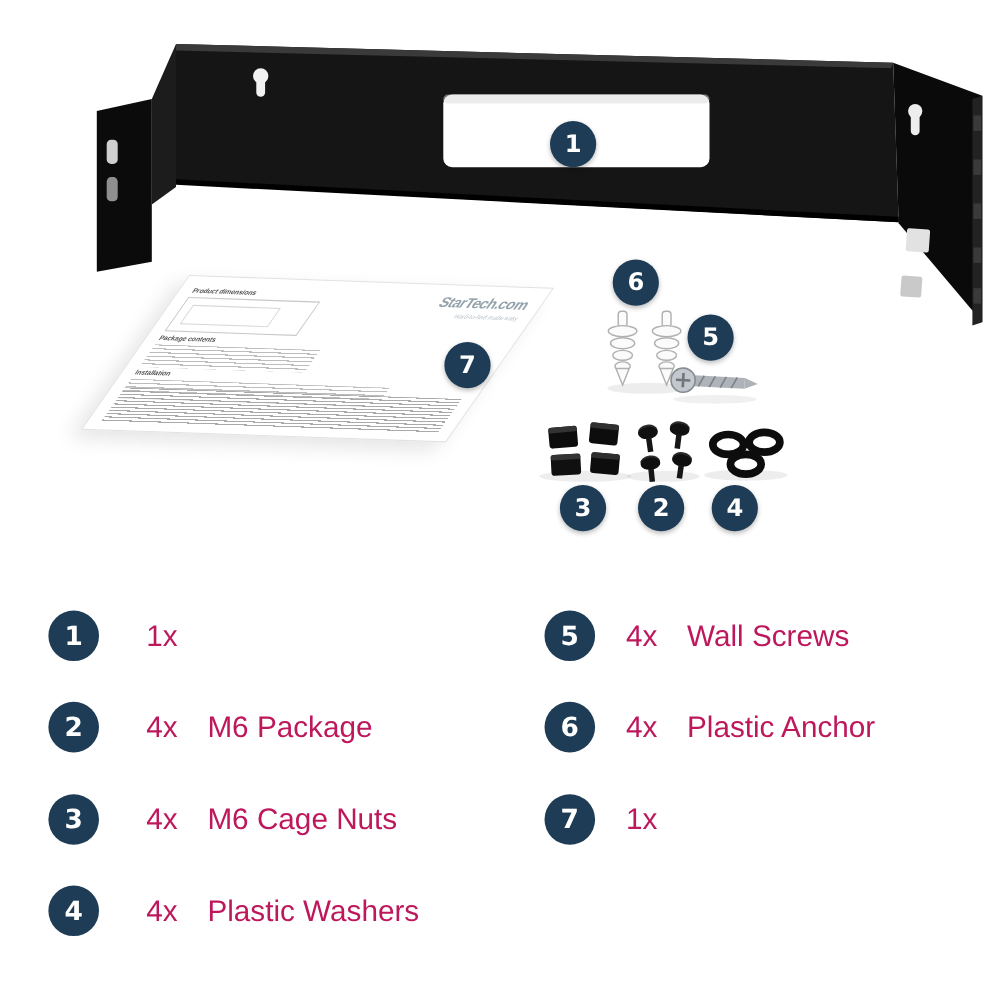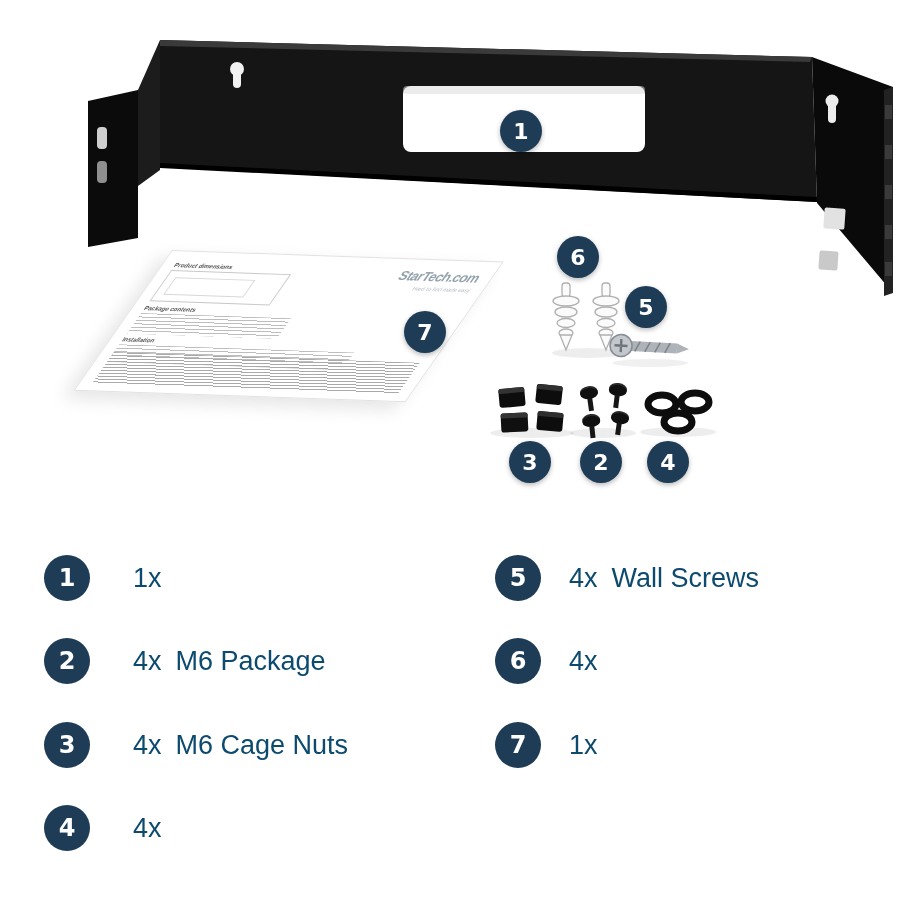--- a/index.html
+++ b/index.html
@@ -31,21 +31,21 @@
   .p-brand{position:absolute;top:7px;right:12px;text-align:right;}
   .brand-main{font-size:13px;font-weight:bold;color:#93a2ab;letter-spacing:-0.5px;}
   .brand-tag{font-size:5.5px;color:#b4bdc3;margin-top:1px;}
   .flines{background:repeating-linear-gradient(to bottom,#bdbdbd 0 1px,transparent 1px 3.5px);}
   .f1{width:150px;height:21px;}
   .f2{width:235px;height:18px;}
   .dense{position:absolute;left:12px;right:12px;bottom:7px;height:32px;
     background:repeating-linear-gradient(to bottom,#a9a9a9 0 1px,transparent 1px 3px);}
   
   .lrow{position:absolute;display:flex;align-items:center;}
-  .lrow .ltext{font-size:27px;color:#0c4a6e;display:flex;align-items:baseline;}
+  .lrow .ltext{font-size:27px;color:#be185d;display:flex;align-items:baseline;gap:13px;}
   .lrow .qty{margin-right:14px;}
   .gap-left{gap:43px;}
   .gap-right{gap:28px;}
 </style>
 </head>
 <body>
 
 <div class="canvas">
 
   <svg width="900" height="520" viewBox="0 0 900 520">
@@ -215,34 +215,36 @@
     <div class="badge badge-l" style="position: static; background: rgb(30, 60, 85);">3</div>
     <div class="ltext">
         <span class="qty">4x</span>
         <span>M6 Cage Nuts</span>
       </div>
   </div>
   <div class="lrow gap-left" style="left:44px;top:805px">
     <div class="badge badge-l" style="position: static; background: rgb(30, 60, 85);">4</div>
     <div class="ltext">
         <span class="qty">4x</span>
+        <span>Plastic Washers</span>
       </div>
   </div>
 
   <div class="lrow gap-right" style="left:495px;top:555px">
     <div class="badge badge-l" style="position: static; background: rgb(30, 60, 85);">5</div>
     <div class="ltext">
         <span class="qty">4x</span>
         <span>Wall Screws</span>
       </div>
   </div>
   <div class="lrow gap-right" style="left:495px;top:638px">
     <div class="badge badge-l" style="position: static; background: rgb(30, 60, 85);">6</div>
     <div class="ltext">
         <span class="qty">4x</span>
+        <span>Plastic Anchor</span>
       </div>
   </div>
   <div class="lrow gap-right" style="left:495px;top:722px">
     <div class="badge badge-l" style="position: static; background: rgb(30, 60, 85);">7</div>
     <div class="ltext">
         <span class="qty">1x</span>
       </div>
   </div>
 
 </div>

